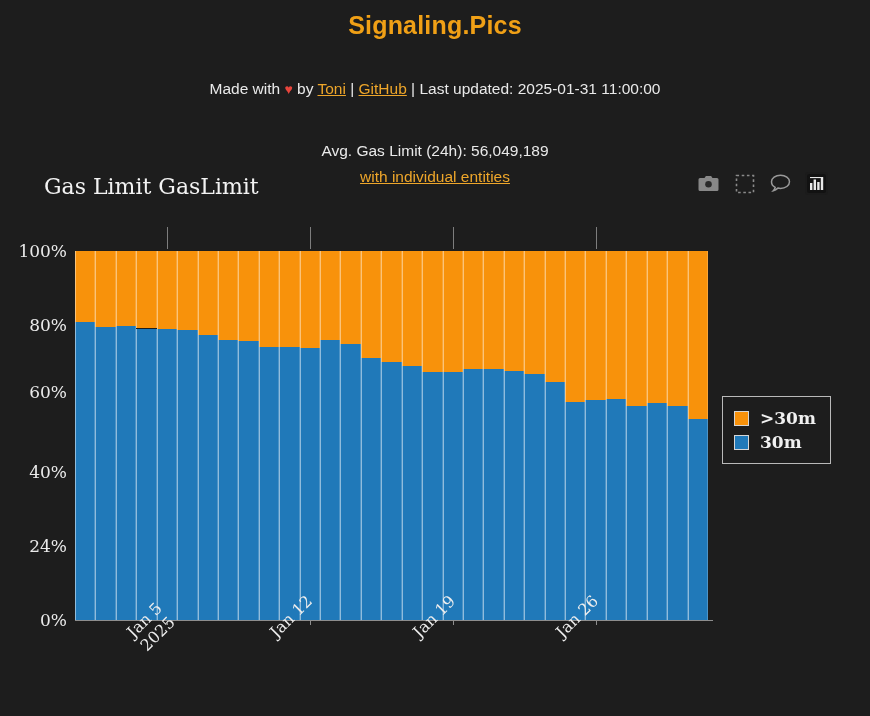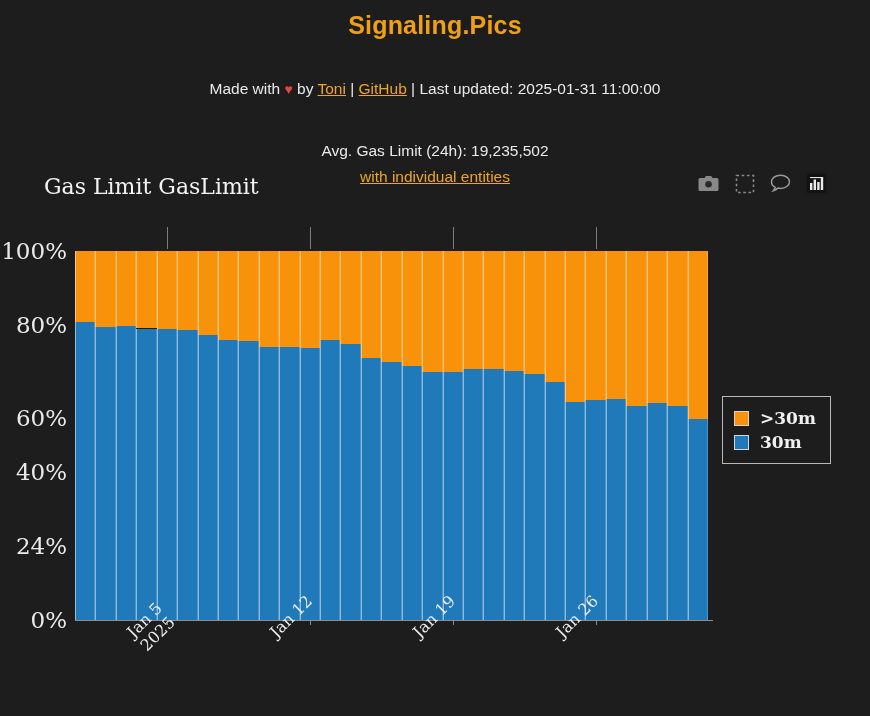--- a/index.html
+++ b/index.html
@@ -43,21 +43,21 @@
   .tb-icon { width: 23px; height: 23px; display: flex; align-items: center; justify-content: center; cursor: pointer; }
   .tb-icon svg { display: block; }
   .tb-icon.active { background: #1b1b1b; border-radius: 3px; }
 
   
   .plot { position: absolute; left: 75px; top: 251px; width: 633px; height: 369px; }
   .ylab-wrap { position: absolute; left: 0; top: 0; width: 75px; height: 716px; }
   .ylab {
     position: absolute; right: 8px; transform: translateY(-50%);
     font-family: "DejaVu Serif", "Liberation Serif", serif;
-    font-size: 23px; color: #eaeaea; white-space: nowrap;
+    font-size: 17px; color: #eaeaea; white-space: nowrap;
   }
 
   .bar-col { position: absolute; bottom: 0; top: 0; }
   .seg-top { position: absolute; left: 0; right: 0; top: 0; background: #f8920b;
              border-left: 1px solid rgba(255,255,255,.45); border-right: 1px solid rgba(255,255,255,.18); }
   .seg-bot { position: absolute; left: 0; right: 0; bottom: 0; background: #2079b9;
              border-left: 1px solid rgba(255,255,255,.5); border-right: 1px solid rgba(255,255,255,.2); }
 
   .axis-line { position: absolute; left: 75px; top: 620px; width: 638px; height: 1px; background: #8d8d8d; }
 
@@ -109,21 +109,21 @@
 </head>
 <body>
 
 <div id="page">
 
   <div class="header">
     <div class="site-title">Signaling.Pics</div>
 
     <div class="meta-line"><span>Made with </span><span class="heart">♥</span><span> by </span><a class="link">Toni</a><span> | </span><a class="link">GitHub</a><span> | </span><span>Last updated: 2025-01-31 11:00:00</span></div>
 
-    <div class="meta-line">Avg. Gas Limit (24h): 19,235,502</div>
+    <div class="meta-line">Avg. Gas Limit (24h): 56,049,189</div>
 
 
     <div class="show-entities"><a class="link">with individual entities</a></div>
   </div>
 
   <div class="chart-panel">
 
     <div class="chart-title">Gas Limit GasLimit</div>
 
     <div class="toolbar">
@@ -168,21 +168,21 @@
 
     <div class="gt30-label">&gt;30m</div>
     <div class="tooltip-pct">45.4%</div>
 
   </div>
 
   <div class="ylab-wrap" id="yaxis">
       <div class="ylab" style="top: 620px;">0%</div>
       <div class="ylab" style="top: 546.2px;">24%</div>
       <div class="ylab" style="top: 472.4px;">40%</div>
-      <div class="ylab" style="top: 418px; margin-left: 44px;">60%</div>
+      <div class="ylab" style="top: 392px; margin-left: 44px;">60%</div>
       <div class="ylab" style="top: 324.8px;">80%</div>
       <div class="ylab" style="top: 251px;">100%</div>
     </div>
   <div class="plot" id="plot">
       <div class="bar-col" style="left: 0px; width: 20.4194px;">
         <div class="seg-top" style="height: 70.848px; background: rgb(248, 146, 11);"></div>
         <div class="seg-bot" style="height: 298.152px; background: rgb(32, 121, 185);"></div>
       </div>
       <div class="bar-col" style="left: 20.4194px; width: 20.4194px;">
         <div class="seg-top" style="height: 76.383px; background: rgb(248, 146, 11);"></div>

